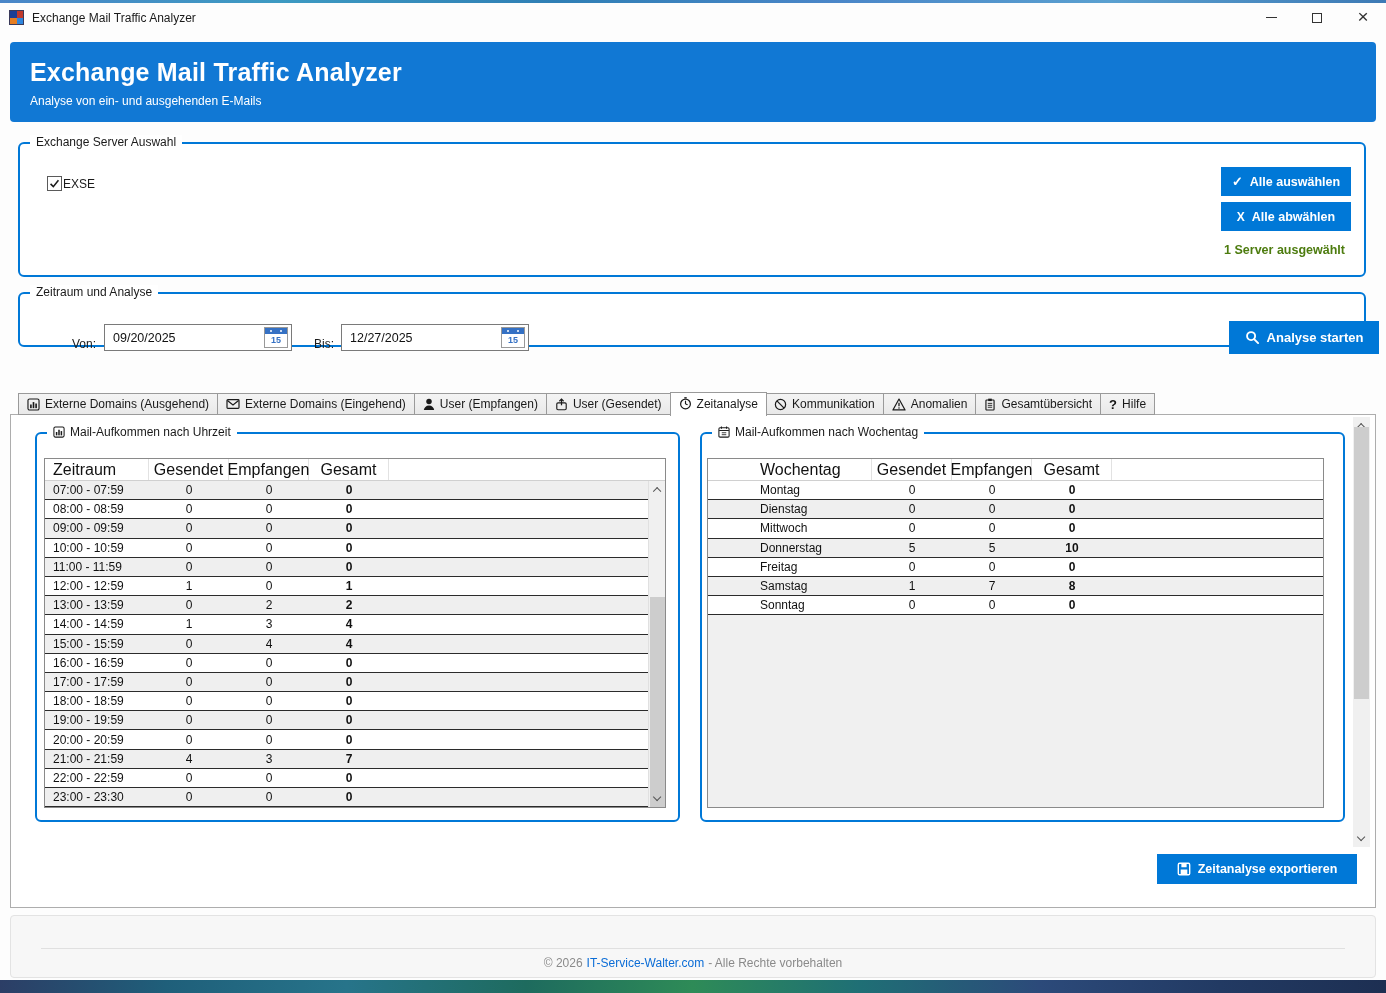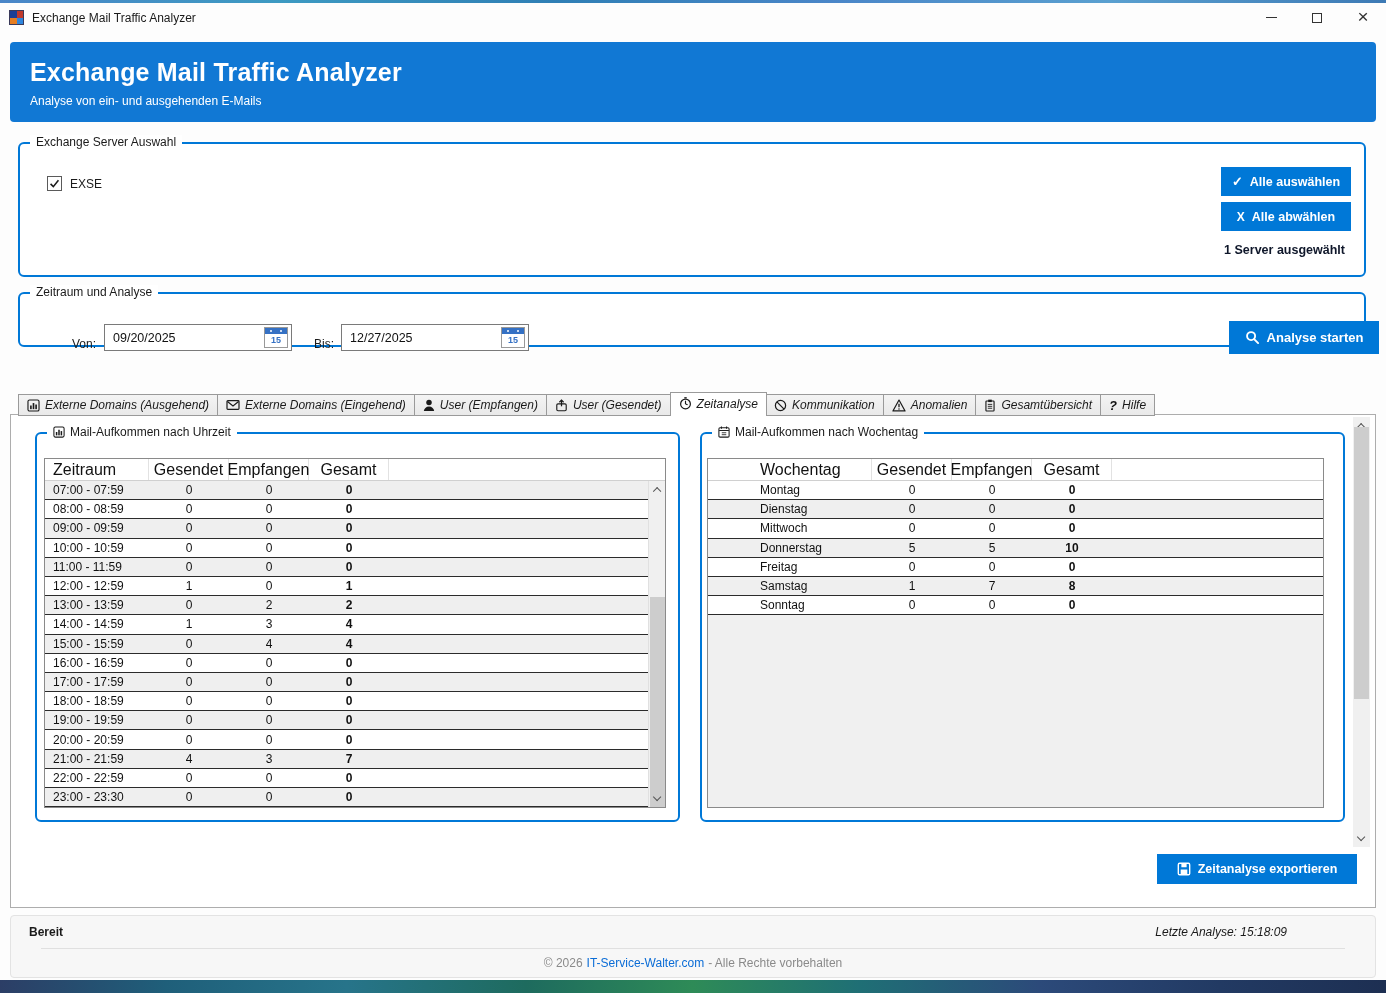--- a/index.html
+++ b/index.html
@@ -37,50 +37,50 @@
   
   .groupbox { position:absolute; border:2px solid #0078d7; border-radius:6px; background:#fff; }
   .legend { position:absolute; top:-9px; left:10px; background:#fff; padding:0 6px; font-size:12px;
     color:#1a1a1a; display:flex; align-items:center; gap:5px; }
   .g-server { left:18px; top:142px; width:1348px; height:135px; }
   .g-period { left:18px; top:292px; width:1348px; height:55px; }
   .g-uhrzeit { left:35px; top:432px; width:645px; height:390px; border-width:2px; }
   .g-wochentag { left:700px; top:432px; width:645px; height:390px; }
 
   
-  .chk-row { position:absolute; left:27px; top:32px; display:flex; align-items:center; gap:8px; }
+  .chk-row { position:absolute; left:27px; top:32px; display:flex; align-items:center; gap:1px; }
   .chk-box { width:15px; height:15px; border:1px solid #5a5a5a; background:#fff; display:flex; align-items:center; justify-content:center; }
   .chk-label { font-size:12px; color:#1a1a1a; }
 
   
   .btn { background:#0078d7; color:#fff; font-weight:bold; font-size:12.5px; border:none;
     display:flex; align-items:center; justify-content:center; gap:7px; position:absolute; cursor:default; }
   .btn-select-all { right:13px; top:23px; width:130px; height:29px; }
   .btn-deselect-all { right:13px; top:58px; width:130px; height:29px; }
   .btn-start { right:17px; top:27px; width:150px; height:33px; font-size:13px; }
   .btn-export { position:absolute; left:1157px; top:854px; width:200px; height:30px; }
   .icon-check::before { content:"\2713"; font-size:13px; font-weight:bold; }
   .icon-xmark::before { content:"X"; font-size:12px; font-weight:bold; }
-  .selected-info { position:absolute; right:19px; top:99px; font-size:12.5px; font-weight:bold; color:#0f172a; }
+  .selected-info { position:absolute; right:19px; top:99px; font-size:12.5px; font-weight:bold; color:#4d7c0f; }
 
   
   .period-inner { position:absolute; left:0; top:0; width:100%; height:100%;margin-left:32px; }
   .date-label { position:absolute; font-size:12px; color:#1a1a1a; }
   .lbl-von { left:20px; top:43px; } .lbl-bis { left:262px; top:43px; }
   .date-input { position:absolute; top:30px; width:188px; height:27px; border:1px solid #7a7a7a; background:#fff;
     display:flex; align-items:center; font-size:12.5px; color:#111; padding-left:8px; }
   .inp-von { left:52px; } .inp-bis { left:289px; }
   .cal-icon { margin-left:auto; margin-right:3px; width:24px; height:21px; border:1px solid #999; background:#fff; position:relative; }
   .cal-top { position:absolute; top:0; left:0; right:0; height:6px; background:#3571c4; }
   .cal-top i { position:absolute; top:2px; width:2px; height:2px; background:#fff; border-radius:50%; }
   .cal-top i:first-child { left:5px; } .cal-top i:last-child { right:5px; }
   .cal-day { position:absolute; bottom:0; left:0; right:0; text-align:center; font-size:9px; font-weight:bold; color:#3571c4; line-height:14px; }
 
   
-  .tabs { position:absolute; left:18px; top:392px; display:flex; align-items:flex-end; z-index:3;font-style:italic; }
+  .tabs { position:absolute; left:18px; top:392px; display:flex; align-items:center; z-index:3; }
   .tab { height:22px; display:flex; align-items:center; gap:5px; padding:0 8px; font-size:12px; color:#1a1a1a;
     background:linear-gradient(#f4f4f4,#e9e9e9); border:1px solid #9a9a9a; border-left-width:0; position:relative; }
   .tab:first-child { border-left-width:1px; }
   .tab.active { background:#fff; height:24px; border-left-width:1px; border-bottom:none; z-index:4; margin:0 -1px 0 -1px; padding-bottom:2px; }
   .tab svg { flex:0 0 auto; }
   .icon-question::before { content:"?"; font-weight:bold; font-size:13px; color:#111; }
 
   
   .panel { position:absolute; left:10px; top:414px; width:1366px; height:494px; background:#fff; border:1px solid #adadad; }
 
@@ -499,24 +499,20 @@
   <button class="btn btn-export">
     <svg width="14" height="14" viewBox="0 0 16 16">
         <rect x="1.5" y="1.5" width="13" height="13" rx="1.5" fill="none" stroke="#fff" stroke-width="1.6"></rect>
         <rect x="5" y="1.8" width="6" height="4.2" fill="#fff"></rect>
         <rect x="4.2" y="8.6" width="7.6" height="5.4" fill="#fff"></rect>
       </svg>
     <span>Zeitanalyse exportieren</span>
   </button>
 
   <div class="status-card">
-    <div class="status-row">
-      <span class="status-left">Bereit</span>
-      <span class="status-right">Letzte Analyse: 15:18:09</span>
-    </div>
     <div class="status-sep"></div>
     <div class="footer-row">
       <span>© 2026</span><a class="footer-link">IT-Service-Walter.com</a><span>- Alle Rechte vorbehalten</span>
     </div>
   </div>
 
   <div class="bottom-strip"></div>
 </div>
 
 </body></html>

